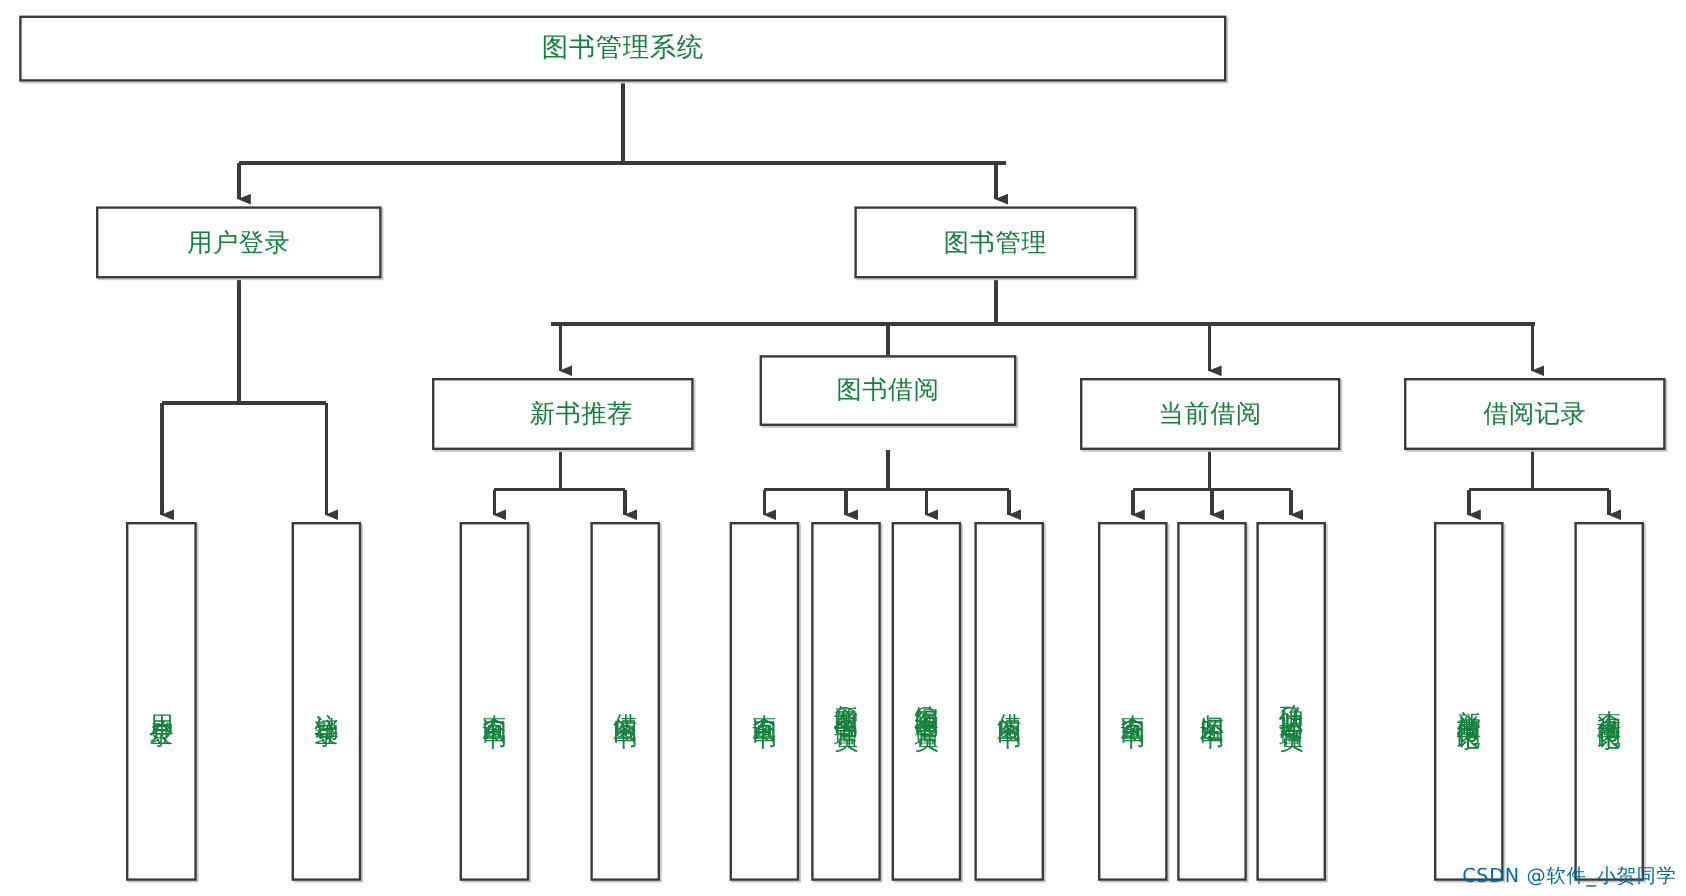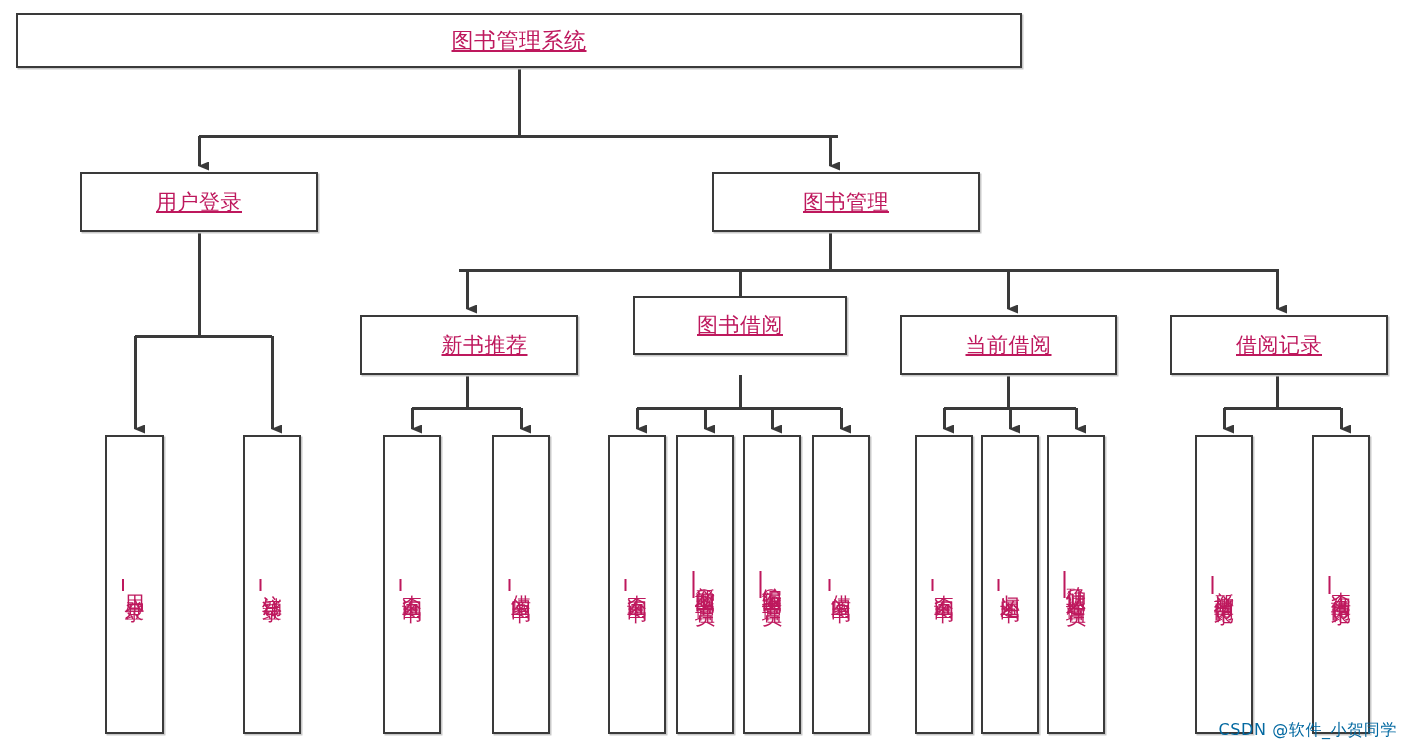--- a/index.html
+++ b/index.html
@@ -30,27 +30,26 @@
     position: absolute;
     box-sizing: border-box;
     background: #ffffff;
     border: 2px solid #3a3a3a;
     display: flex;
     align-items: center;
     justify-content: center;
     box-shadow: 1.5px 1.5px 0 0 #c9c9c9;
   }
   .node-label {
-    color: #be185d;
+    color: #15803d;
     font-size: 21px;
     line-height: 1.15;
     letter-spacing: 0.5px;
     white-space: nowrap;
     user-select: none;
-    text-decoration: underline;
   }
   .node.vertical .node-label {
     writing-mode: vertical-rl;
     text-orientation: upright;
     letter-spacing: 3px;
     font-size: 20px;
     white-space: nowrap;
   }
   .node.root .node-label {
     font-size: 22px;
@@ -125,21 +124,21 @@
     </g>
   </svg>
 
   <div class="node root" style="left:16px; top:13px; width:1006px; height:55px;">
     <span class="node-label">图书管理系统</span>
   </div>
 
   <div class="node level1" style="left:80px; top:172px; width:238px; height:60px;">
     <span class="node-label">用户登录</span>
   </div>
-  <div class="node level1" style="left:712px; top:172px; width:268px; height:60px;">
+  <div class="node level1" style="left:712px; top:172px; width:235px; height:60px;">
     <span class="node-label">图书管理</span>
   </div>
 
   <div class="node level2" style="left:360px; top:315px; width:218px; height:60px;padding-left:31px;">
     <span class="node-label">新书推荐</span>
   </div>
   <div class="node level2" style="left:633px; top:296px; width:214px; height:59px;">
     <span class="node-label">图书借阅</span>
   </div>
   <div class="node level2" style="left:900px; top:315px; width:217px; height:60px;">

